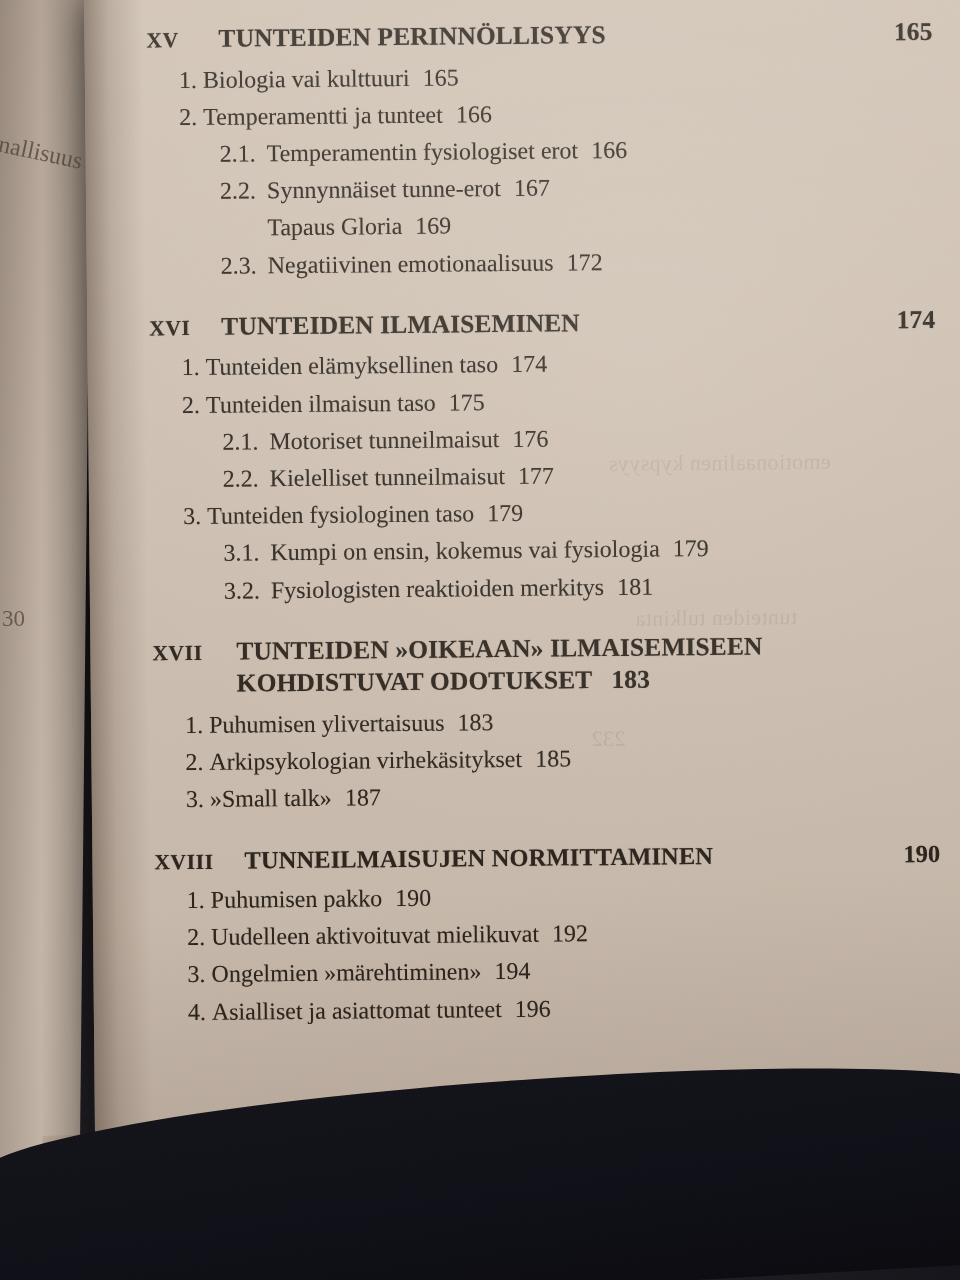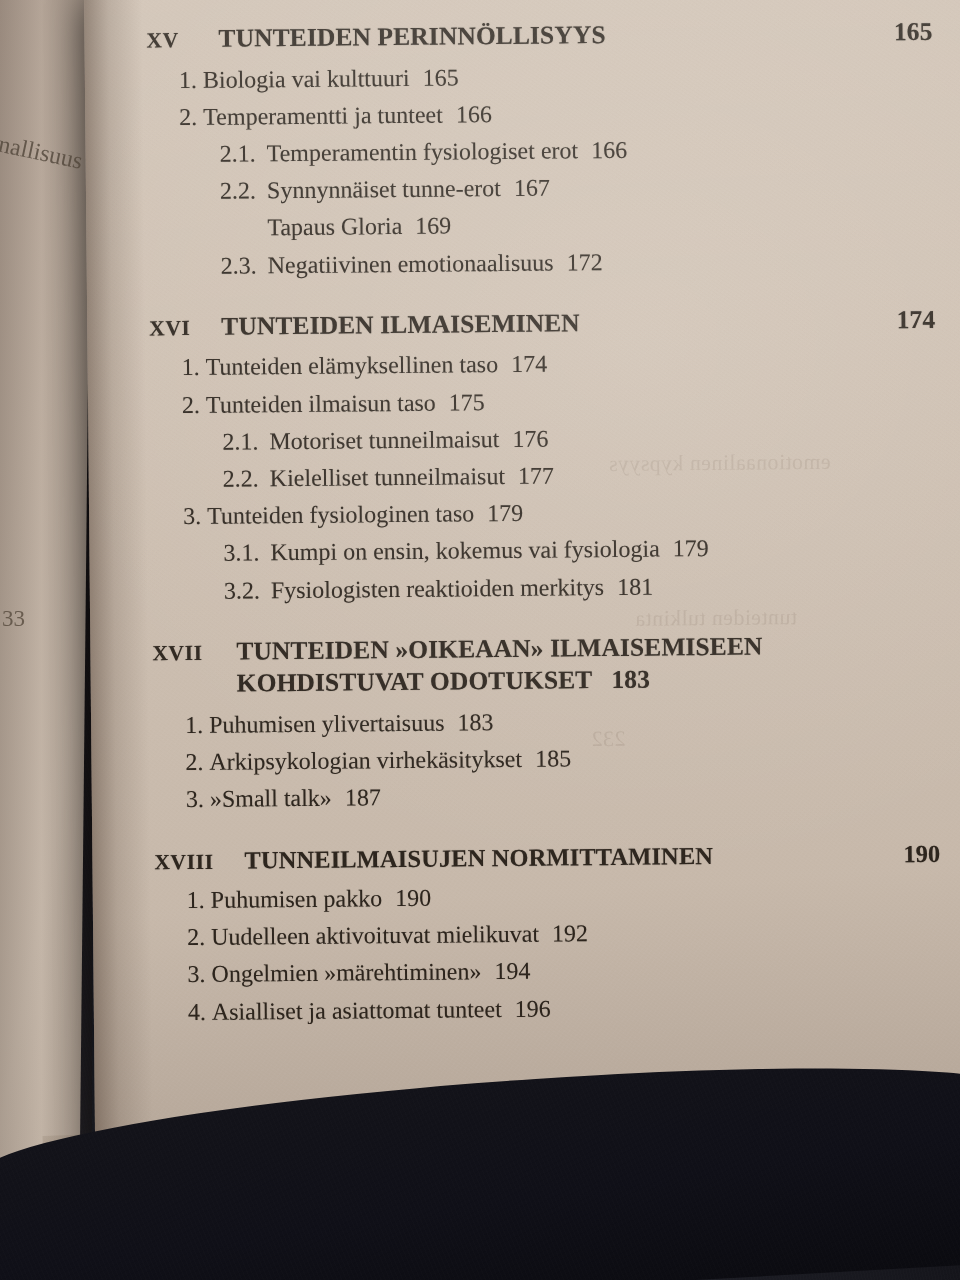--- a/index.html
+++ b/index.html
@@ -410,18 +410,18 @@
     </div>
 
     <div class="folio">9</div>
   </div>
 
   <div class="page-light"></div>
   <div class="page-grain"></div>
   <div class="gutter"></div>
 
   <div class="frag-word">onallisuus</div>
-  <div class="frag-num">33</div>
+  <div class="frag-num">30</div>
 
   <div class="page-bottom-curl"></div>
   <div class="dark-foreground"></div>
 
 </div>
 
 </body></html>

